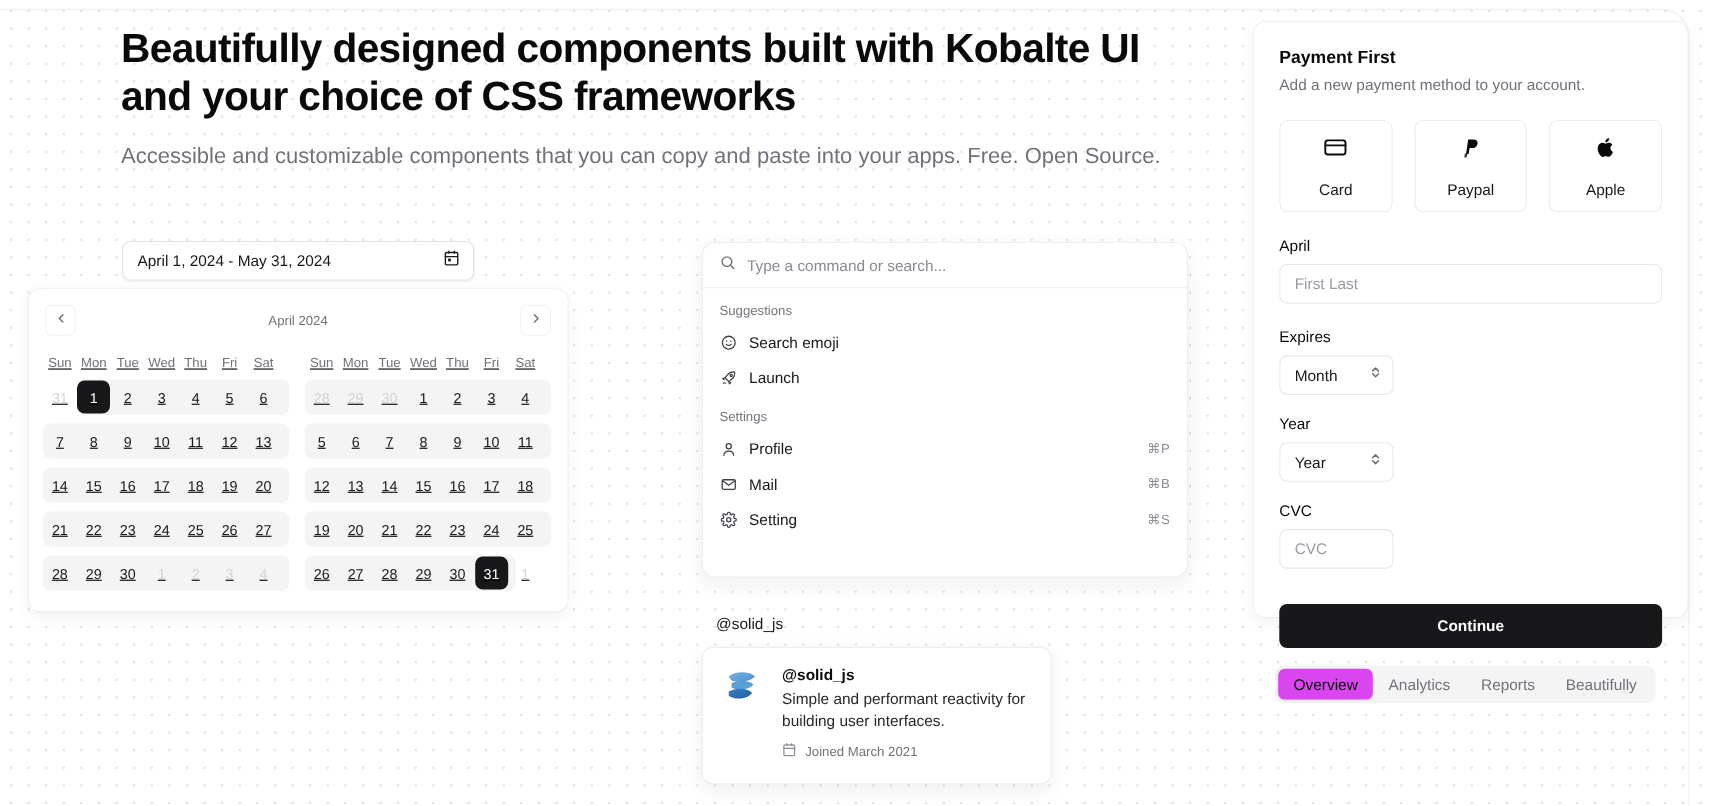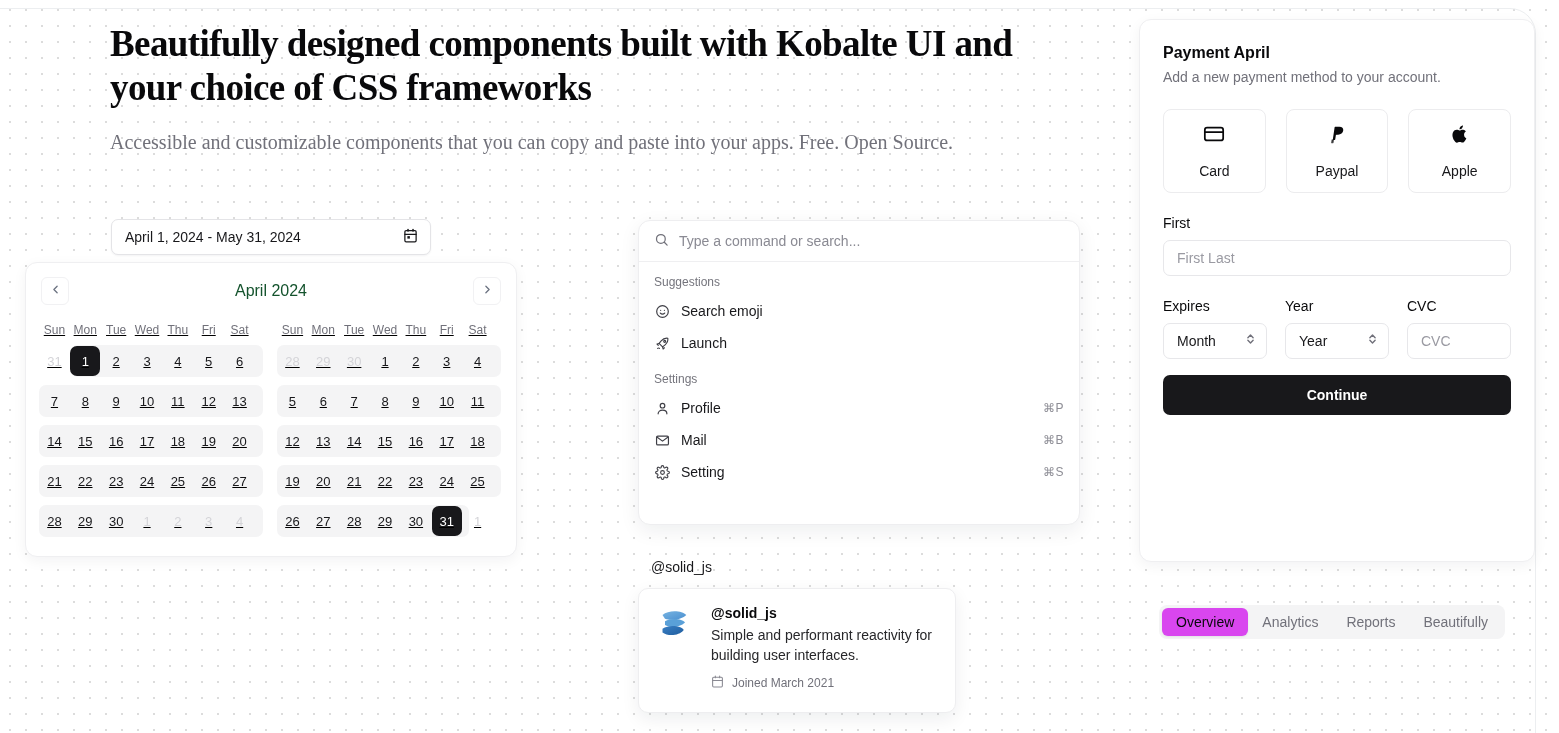--- a/index.html
+++ b/index.html
@@ -26,21 +26,21 @@
     position: absolute;
     left: -40px; top: 8px;
     width: 1576px; height: 760px;
     border: 1px solid #eceef0;
     border-radius: 26px;
     background: transparent;
     pointer-events: none;
   }
 
   
-  #hero { position: absolute; left: 110px; top: 22px; width: 990px; font-family: Liberation Serif, serif; }
+  #hero { position: absolute; left: 110px; top: 22px; width: 990px; }
   #hero-title {
     font-size: 37px; line-height: 44px; font-weight: 700;
     letter-spacing: -0.6px; color: #09090b; width: 960px;
   }
   #hero-sub {
     margin-top: 16px;
     font-size: 20px; line-height: 32px; color: #71717a;
     width: 980px;
   }
 
@@ -59,21 +59,21 @@
   #calendar-card {
     position: absolute; left: 25px; top: 262px;
     width: 492px; height: 295px;
     background: #ffffff; border: 1px solid #efeff1; border-radius: 12px;
     box-shadow: 0 4px 14px rgba(16,24,40,.05);
   }
   .cal-header {
     position: relative; height: 56px;
     display: flex; align-items: center; justify-content: center;
   }
-  .cal-title { font-size: 16px; font-weight: 500; color: #14532d; }
+  .cal-title { font-size: 12px; font-weight: 500; color: #737373; }
   .nav-btn {
     position: absolute; top: 14px;
     width: 28px; height: 28px;
     border: 1px solid #f1f1f3; border-radius: 6px;
     background: #fff; display: flex; align-items: center; justify-content: center;
     color: #6b7280;
   }
   .nav-prev { left: 15px; }
   .nav-next { right: 15px; }
 
@@ -171,28 +171,28 @@
   .field-label { font-size: 14px; font-weight: 500; color: #09090b; }
   .input {
     height: 36px; border: 1px solid #e7e7ea; border-radius: 7px; background: #fff;
     display: flex; align-items: center; padding: 0 13px;
     font-size: 14px; margin-top: 9px;
   }
   .input.ph-text { color: #9a9aa2; }
   .input.val-text { color: #18181b; }
   #name-block { margin-top: 22px; }
   #card-block { margin-top: 22px; }
-  #exp-row { display: flex; gap: 18px; margin-top: 22px; }
+  #exp-row { display: flex; gap: 18px; margin-top: 22px; flex-direction: column; }
   .sel-box { position: relative; }
   .sel-box .chev {
     position: absolute; right: 11px; top: 50%; transform: translateY(-50%);
     color: #70707a;
   }
   #continue-btn {
-    margin-top: 16px; height: 40px; width: 100%;
+    margin-top: 32px; height: 40px; width: 100%;
     background: #18181b; color: #ffffff; border-radius: 7px;
     display: flex; align-items: center; justify-content: center;
     font-size: 14px; font-weight: 700;
   }
 
   
   #tabs {
     position: absolute; left: 1159px; top: 605px;
     height: 34px; background: #f4f4f5; border-radius: 8px;
     display: inline-flex; align-items: center; padding: 3px;
@@ -611,21 +611,21 @@
             <line x1="8" y1="2" x2="8" y2="5"></line>
               <line x1="16" y1="2" x2="16" y2="5"></line>
           </svg>
         </span>
         <span>Joined March 2021</span>
       </div>
     </div>
   </div>
 
   <div id="pay-card">
-    <div id="pay-title">Payment April</div>
+    <div id="pay-title">Payment First</div>
     <div id="pay-desc">Add a new payment method to your account.</div>
 
     <div id="methods">
       <div class="method">
         <span>
           <svg width="22" height="22" viewBox="0 0 24 24" fill="none" stroke="#09090b" stroke-width="1.9" stroke-linecap="round">
             <rect x="2" y="5" width="20" height="14" rx="2.5"></rect>
               <line x1="2" y1="10" x2="22" y2="10"></line>
           </svg>
         </span>
@@ -645,21 +645,21 @@
           <svg width="22" height="22" viewBox="0 0 24 24" fill="#09090b">
             <path d="M16.4 12.7c0-2.3 1.9-3.4 2-3.45-1.1-1.6-2.8-1.82-3.4-1.85-1.45-.15-2.82.85-3.55.85-.73 0-1.86-.83-3.06-.8-1.57.02-3.02.91-3.83 2.32-1.63 2.83-.42 7.02 1.17 9.32.78 1.12 1.71 2.38 2.93 2.33 1.17-.05 1.62-.76 3.04-.76 1.42 0 1.82.76 3.06.73 1.27-.02 2.07-1.14 2.84-2.27.9-1.3 1.27-2.56 1.29-2.62-.03-.01-2.48-.95-2.49-3.8z"></path>
             <path d="M14.2 5.6c.64-.78 1.08-1.87.96-2.95-.93.04-2.05.62-2.71 1.39-.6.69-1.12 1.79-.98 2.84 1.04.08 2.1-.53 2.73-1.28z"></path>
           </svg>
         </span>
         <span class="m-label">Apple</span>
       </div>
     </div>
 
     <div id="name-block">
-      <div class="field-label">First</div>
+      <div class="field-label">April</div>
       <div class="input ph-text">First Last</div>
     </div>
 
 
     <div id="exp-row">
       <div style="width:104px">
         <div class="field-label">Expires</div>
         <div class="sel-box">
           <div class="input val-text">Month</div>
           <span class="chev">

